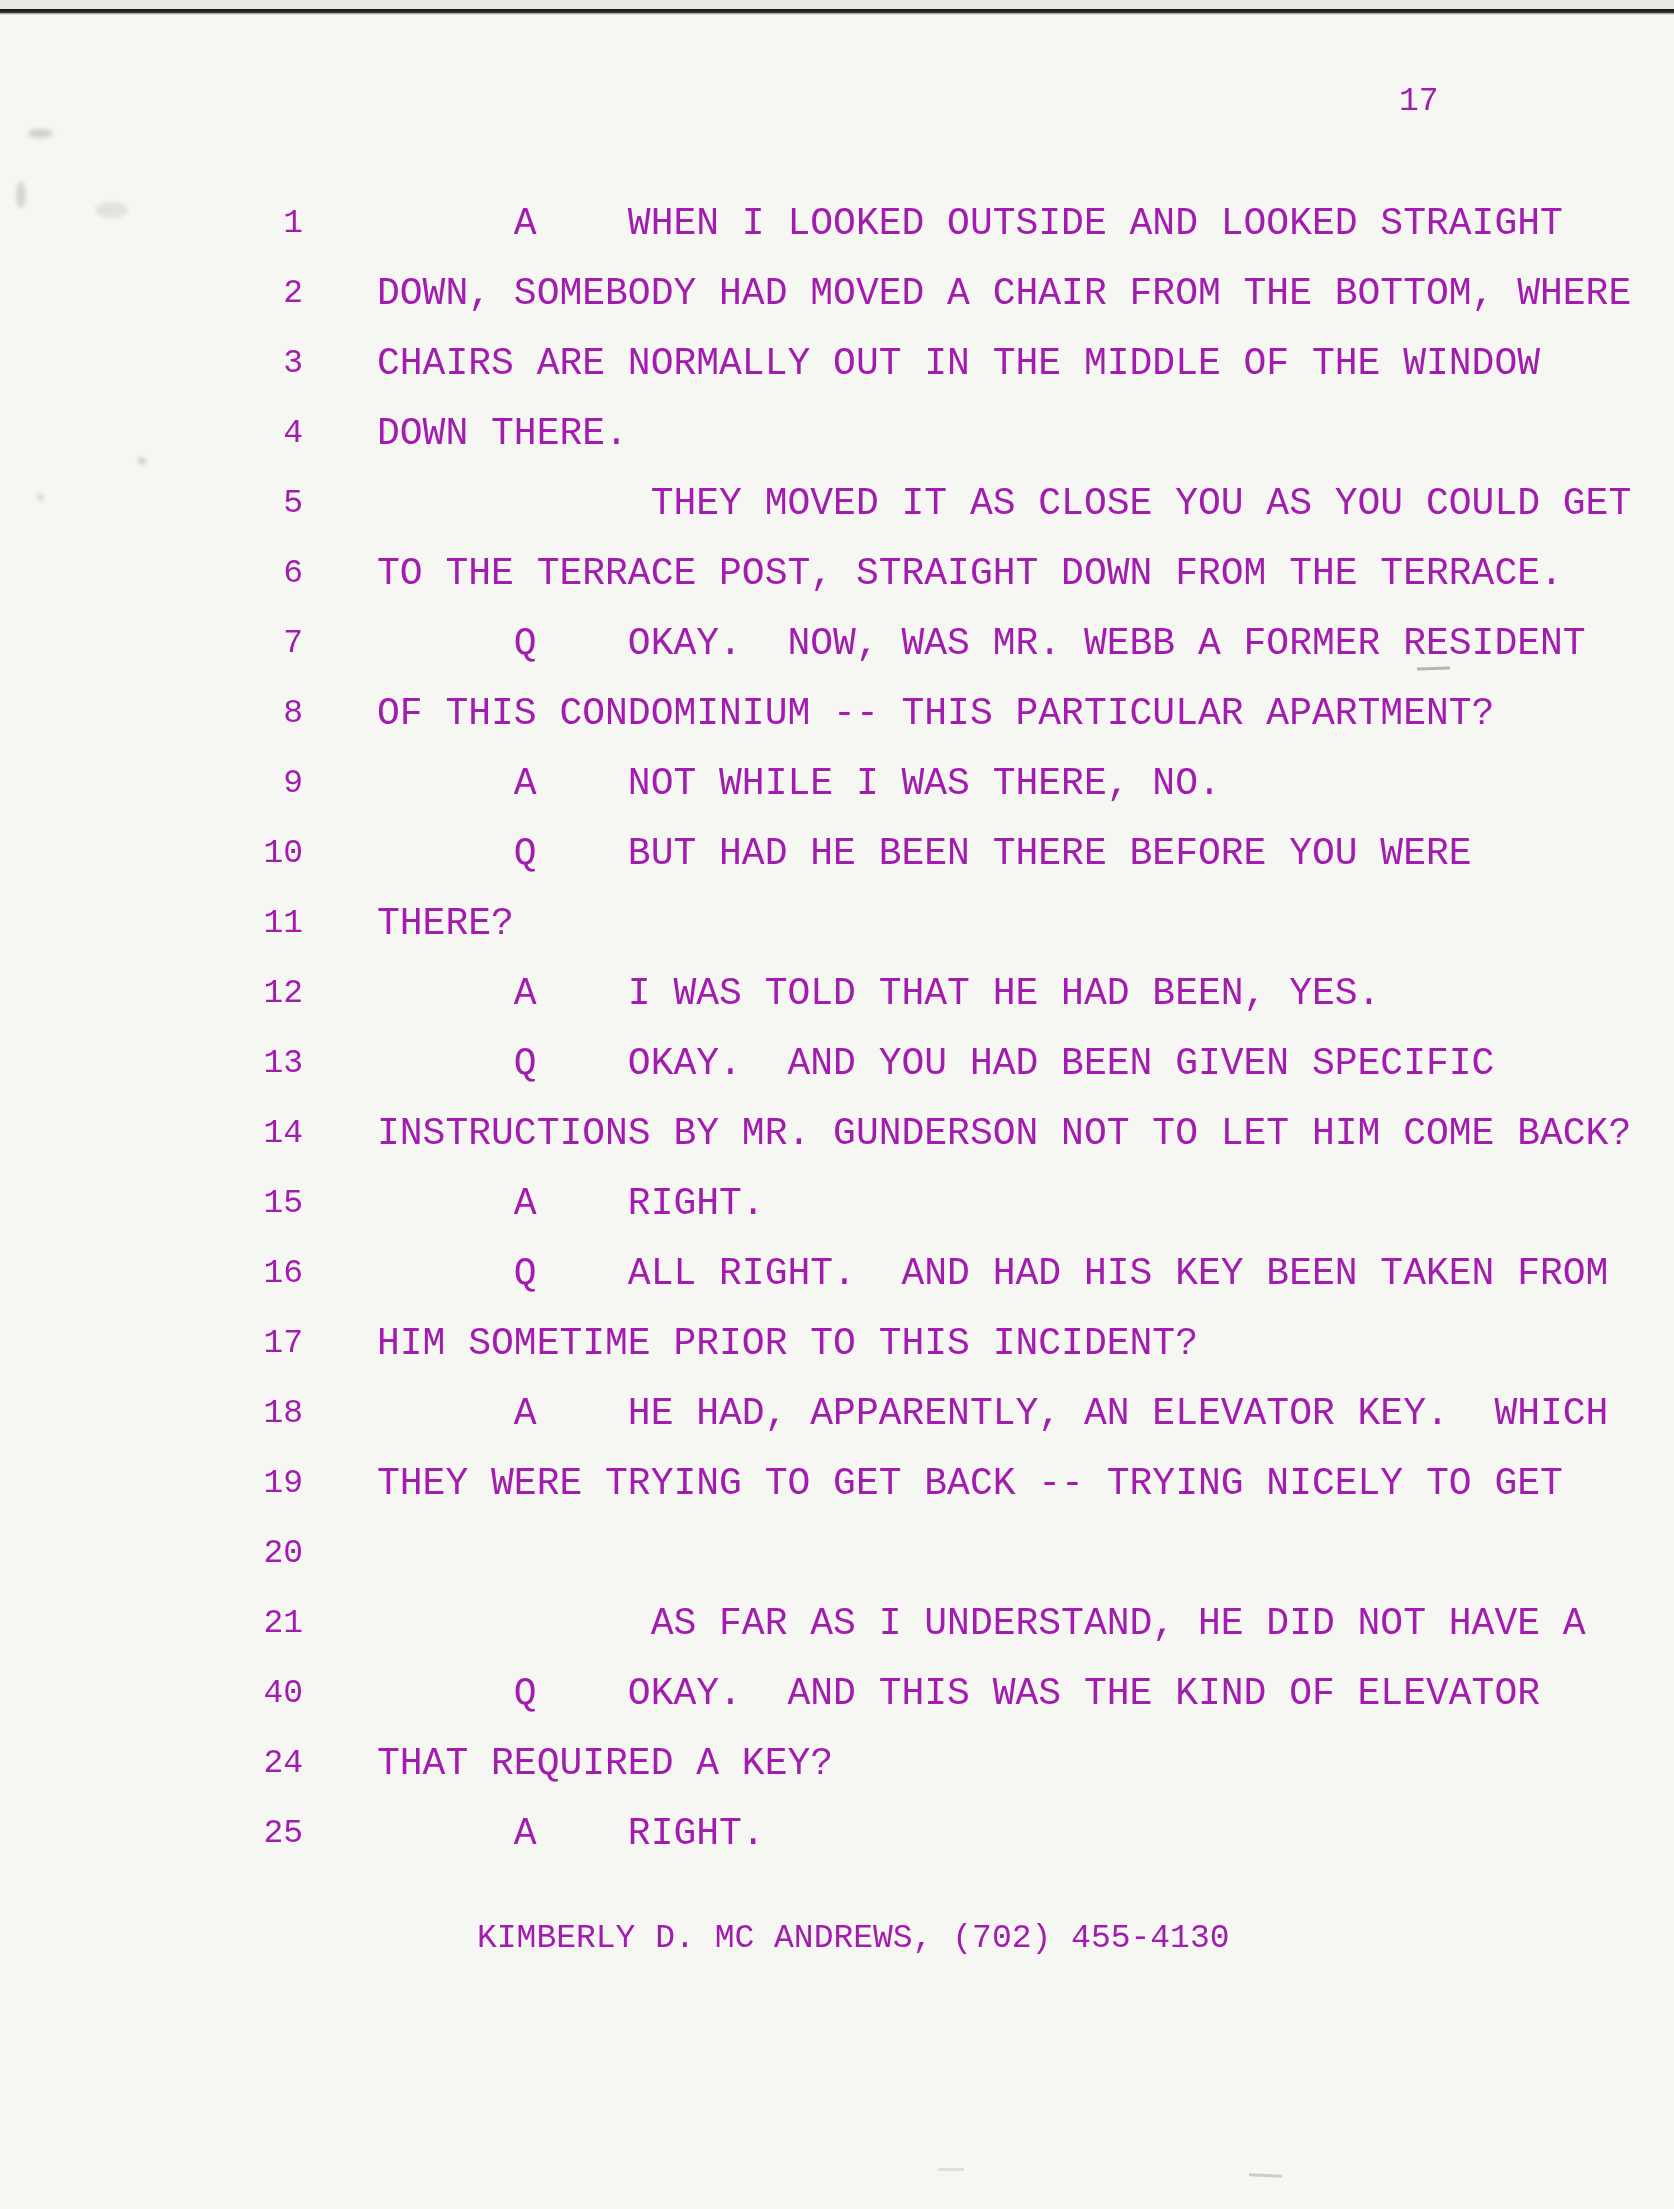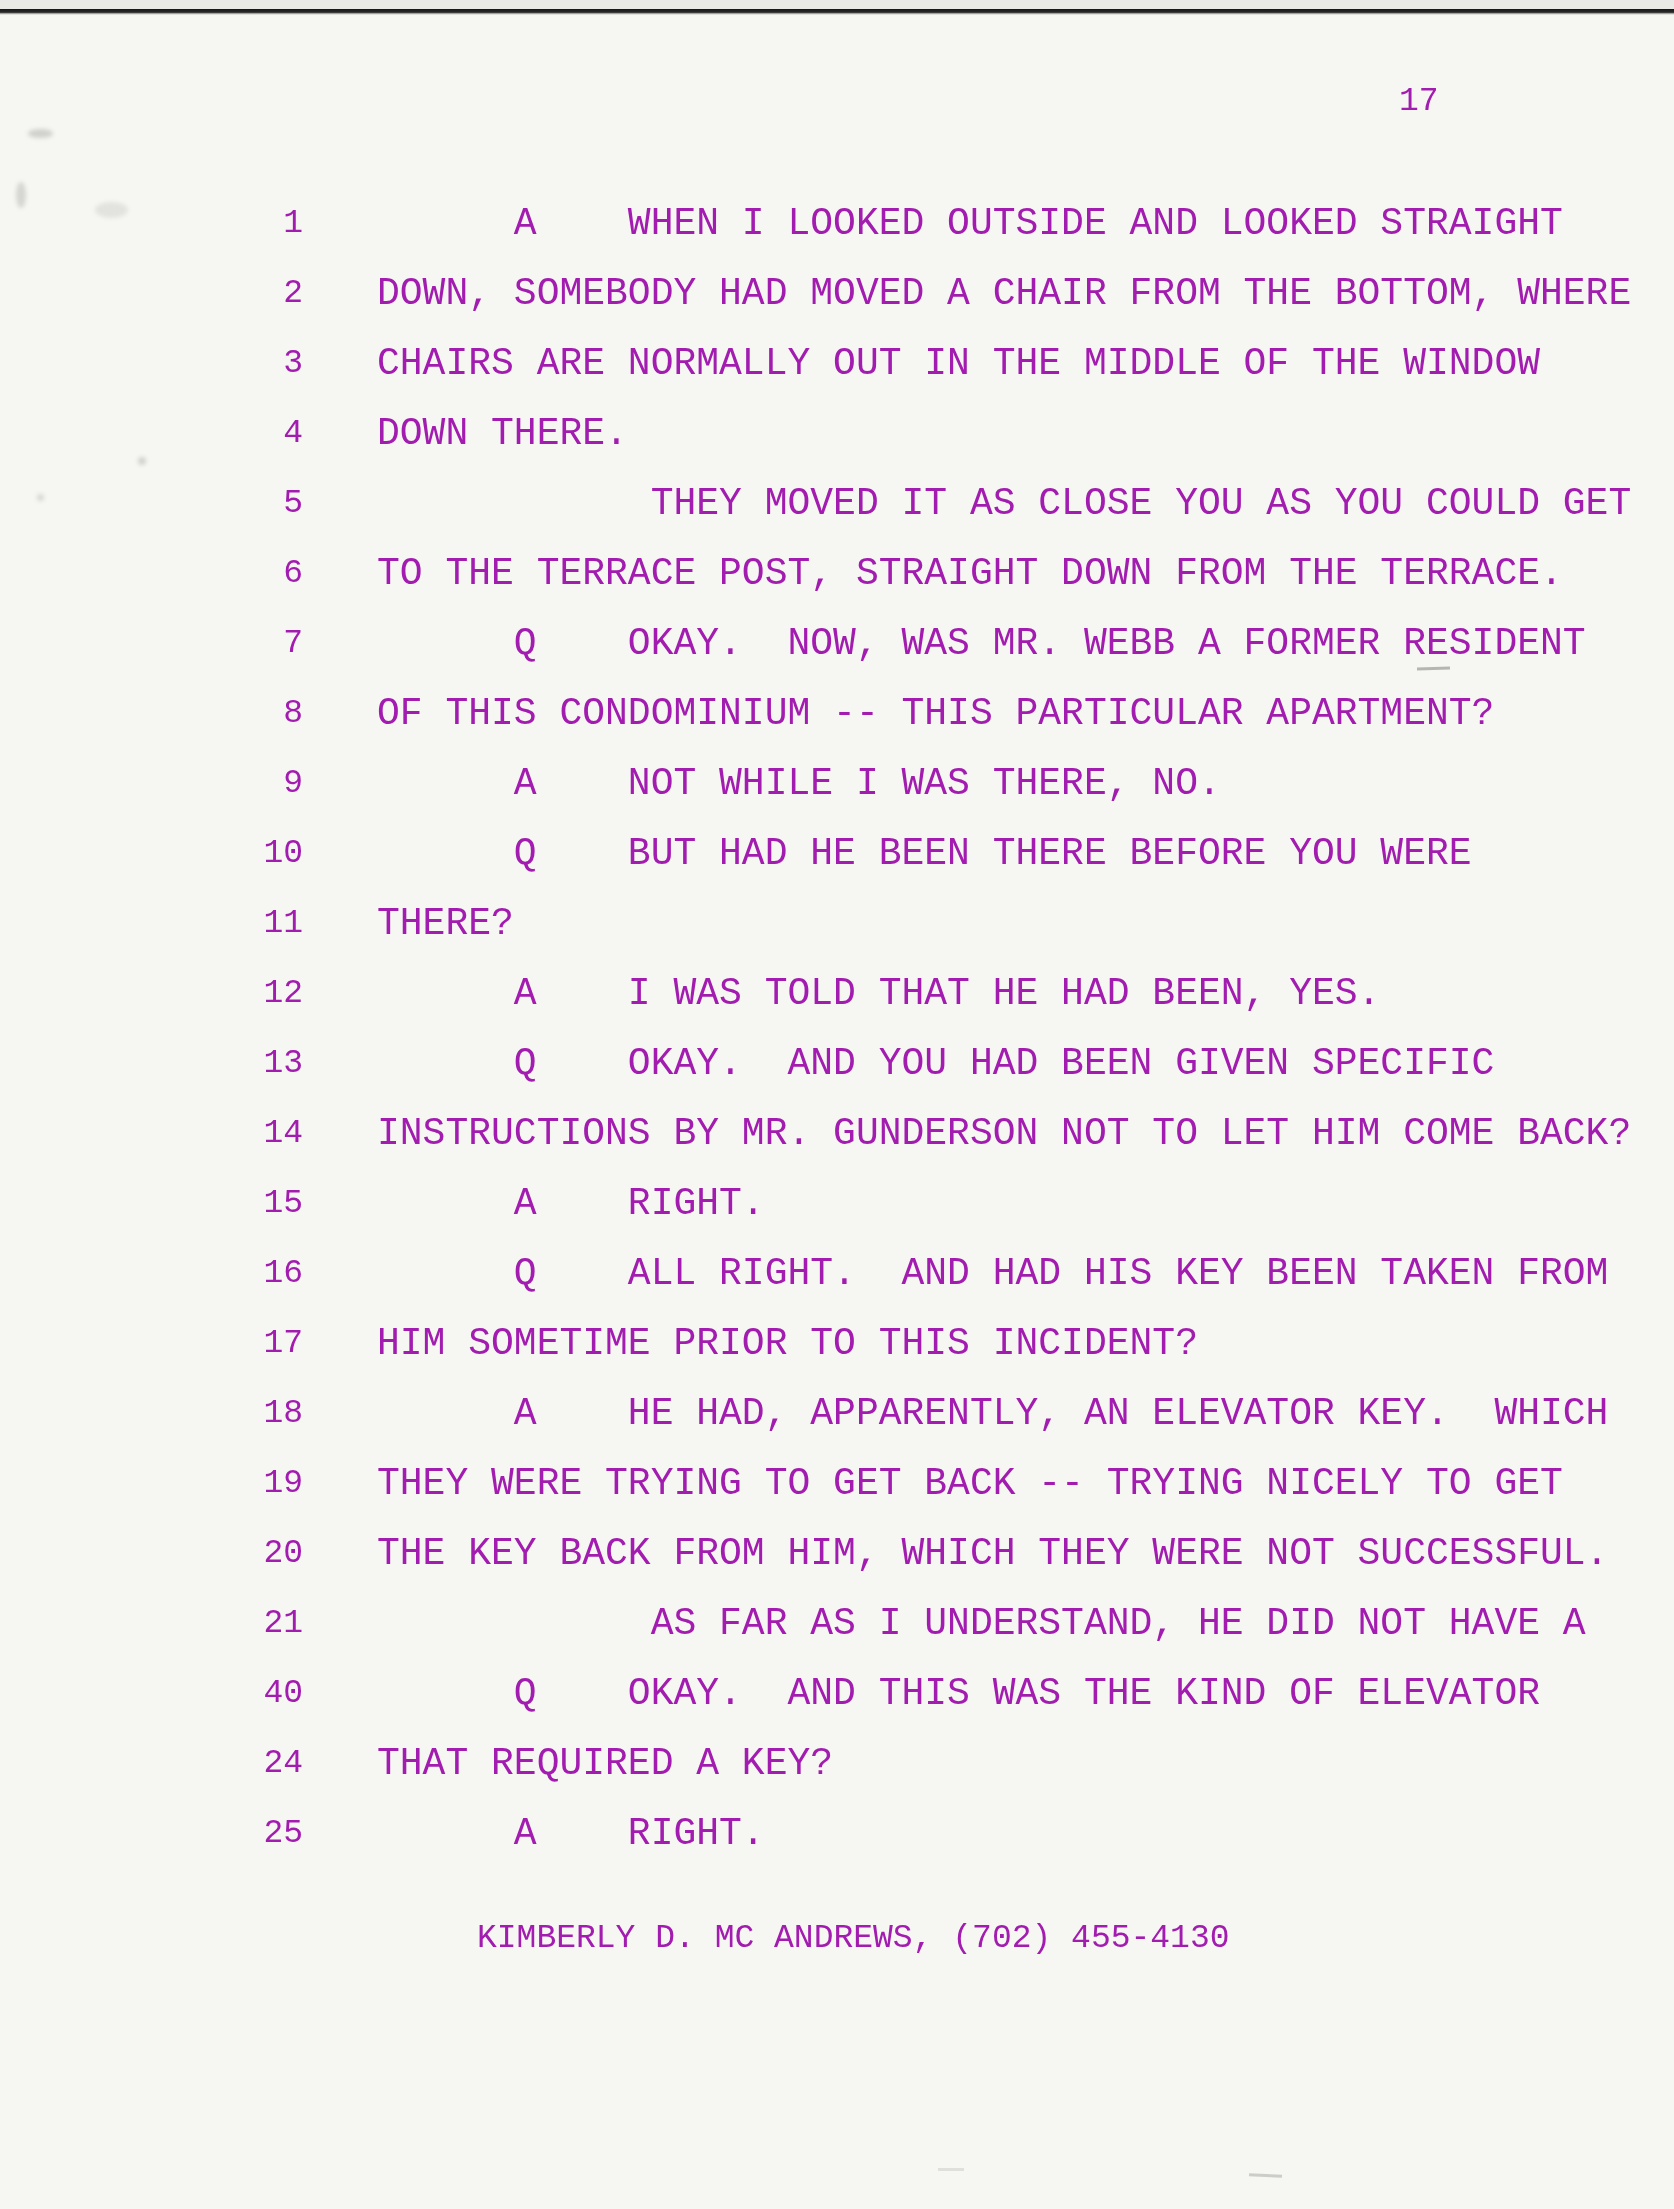--- a/index.html
+++ b/index.html
@@ -179,21 +179,20 @@
       <div class="row">
     <span class="num">18</span>
     <span class="txt">      A    HE HAD, APPARENTLY, AN ELEVATOR KEY.  WHICH</span>
   </div>
       <div class="row">
     <span class="num">19</span>
     <span class="txt">THEY WERE TRYING TO GET BACK -- TRYING NICELY TO GET</span>
   </div>
       <div class="row">
     <span class="num">20</span>
-    <span class="txt">THE KEY BACK FROM HIM, WHICH THEY WERE NOT SUCCESSFUL.</span>
   </div>
       <div class="row">
     <span class="num">21</span>
     <span class="txt">            AS FAR AS I UNDERSTAND, HE DID NOT HAVE A</span>
   </div>
       <div class="row">
     <span class="num">40</span>
     <span class="txt">      Q    OKAY.  AND THIS WAS THE KIND OF ELEVATOR</span>
   </div>
       <div class="row">

